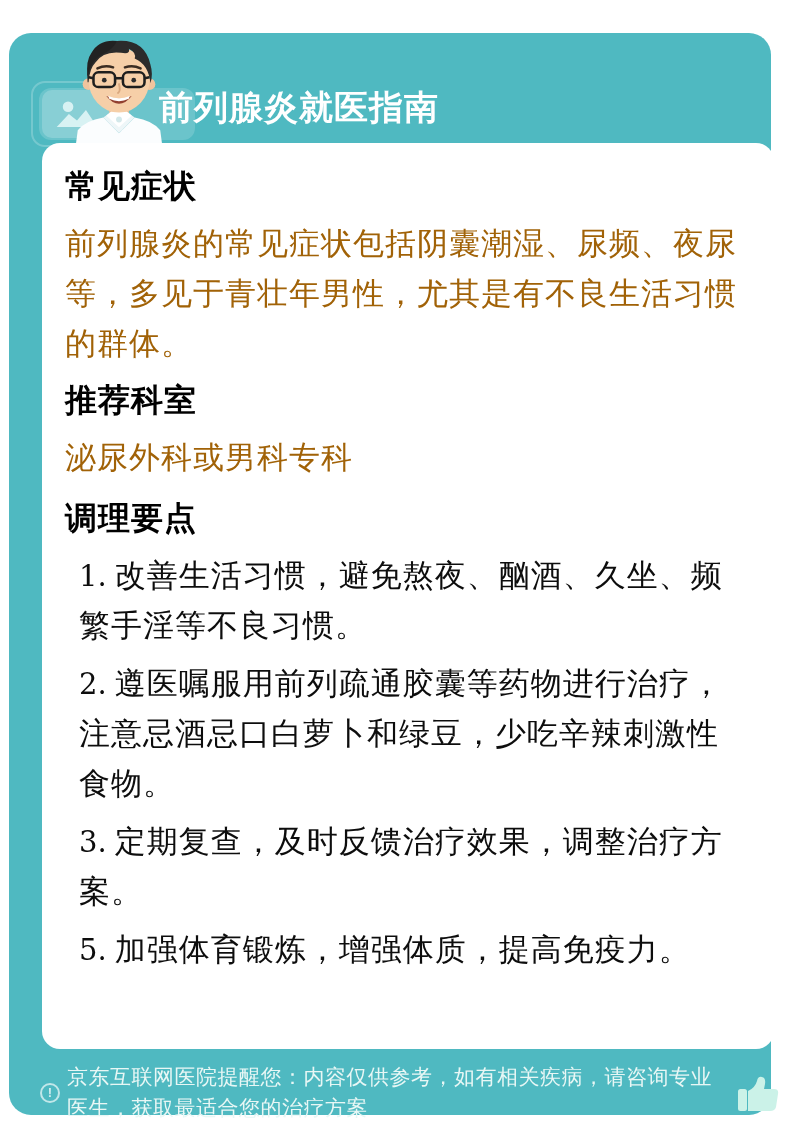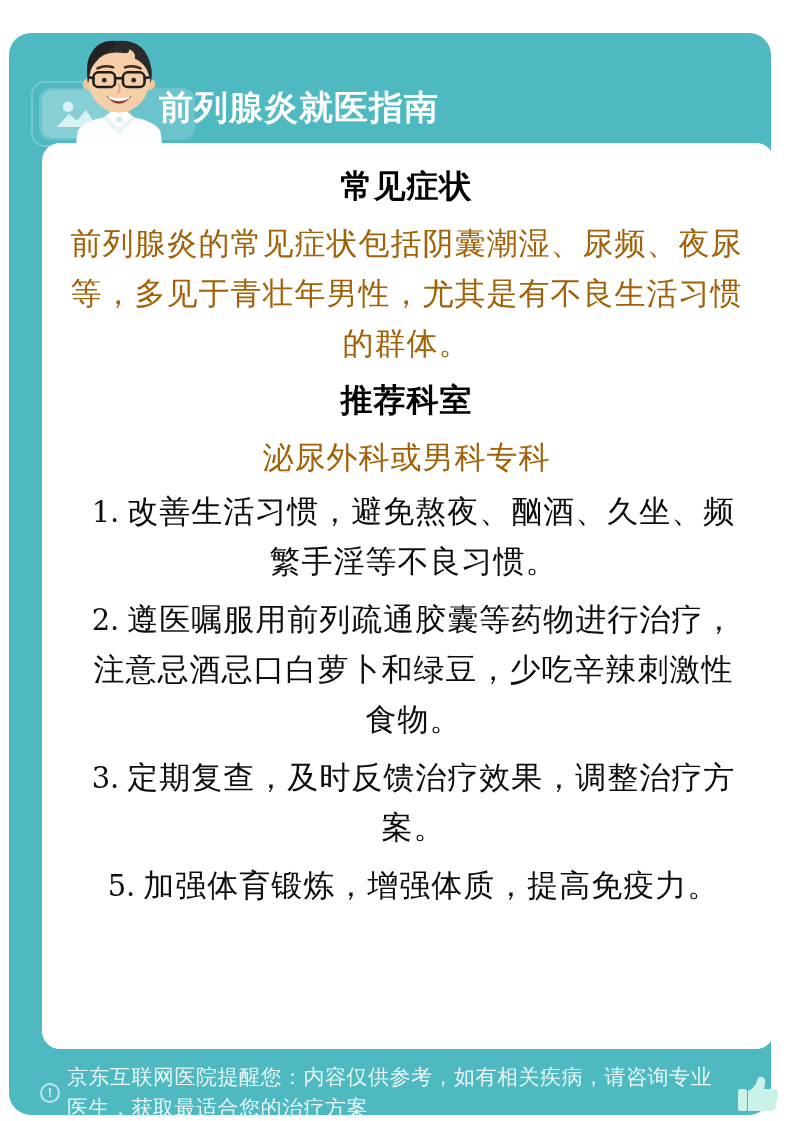--- a/index.html
+++ b/index.html
@@ -27,31 +27,31 @@
   }
   .avatar{position:absolute;left:50px;top:4px;width:120px;height:108px;}
   .page-title{
     position:absolute;left:150px;top:52px;
     font-size:34px;font-weight:bold;color:#ffffff;letter-spacing:1px;white-space:nowrap;
   }
   
   .card{
     position:absolute;left:33px;top:110px;width:732px;height:906px;
     background:#ffffff;border-radius:18px;box-sizing:border-box;
-    padding:24px 26px 0 23px;color:#0a0a0a;text-align:center;
+    padding:24px 26px 0 23px;color:#0a0a0a;
   }
   .sec-heading{
     font-size:32px;font-weight:bold;color:#000;line-height:38px;
     margin:0 0 14px 0;letter-spacing:1px;
   }
   .sec-body{
     font-size:31px;line-height:50px;letter-spacing:1px;color:#a16207;
     margin:0 0 12px 0;
   }
-  .sec-body.last-gap{margin-bottom:4px;}
+  .sec-body.last-gap{margin-bottom:16px;}
   .num-item{
     font-size:31px;line-height:50px;letter-spacing:1px;color:#0d0d0d;
     margin:0 0 8px 14px;
   }
   .num-item .num{font-family:"DejaVu Serif",serif;letter-spacing:0;margin-right:8px;font-size:29px;}
   
   .info-icon{
     position:absolute;left:31px;top:1050px;width:20px;height:20px;border-radius:50%;
     border:2px solid rgba(255,255,255,0.65);box-sizing:border-box;
     color:rgba(255,255,255,0.75);font-size:13px;line-height:16px;text-align:center;font-weight:bold;
@@ -113,20 +113,21 @@
 
   <div class="page-title">前列腺炎就医指南</div>
 
   <div class="card">
     <h2 class="sec-heading">常见症状</h2>
     <p class="sec-body">前列腺炎的常见症状包括阴囊潮湿、尿频、夜尿等，多见于青壮年男性，尤其是有不良生活习惯的群体。</p>
 
     <h2 class="sec-heading">推荐科室</h2>
     <p class="sec-body last-gap">泌尿外科或男科专科</p>
 
+    <h2 class="sec-heading">调理要点</h2>
 
     <p class="num-item"><span class="num">1.</span><span>改善生活习惯，避免熬夜、酗酒、久坐、频繁手淫等不良习惯。</span></p>
     <p class="num-item"><span class="num">2.</span><span>遵医嘱服用前列疏通胶囊等药物进行治疗，注意忌酒忌口白萝卜和绿豆，少吃辛辣刺激性食物。</span></p>
     <p class="num-item"><span class="num">3.</span><span>定期复查，及时反馈治疗效果，调整治疗方案。</span></p>
     <p class="num-item"><span class="num">5.</span><span>加强体育锻炼，增强体质，提高免疫力。</span></p>
   </div>
 
   <div class="info-icon">!</div>
   <div class="footer-text">
     <span style="display:block;">京东互联网医院提醒您：内容仅供参考，如有相关疾病，请咨询专业</span>

